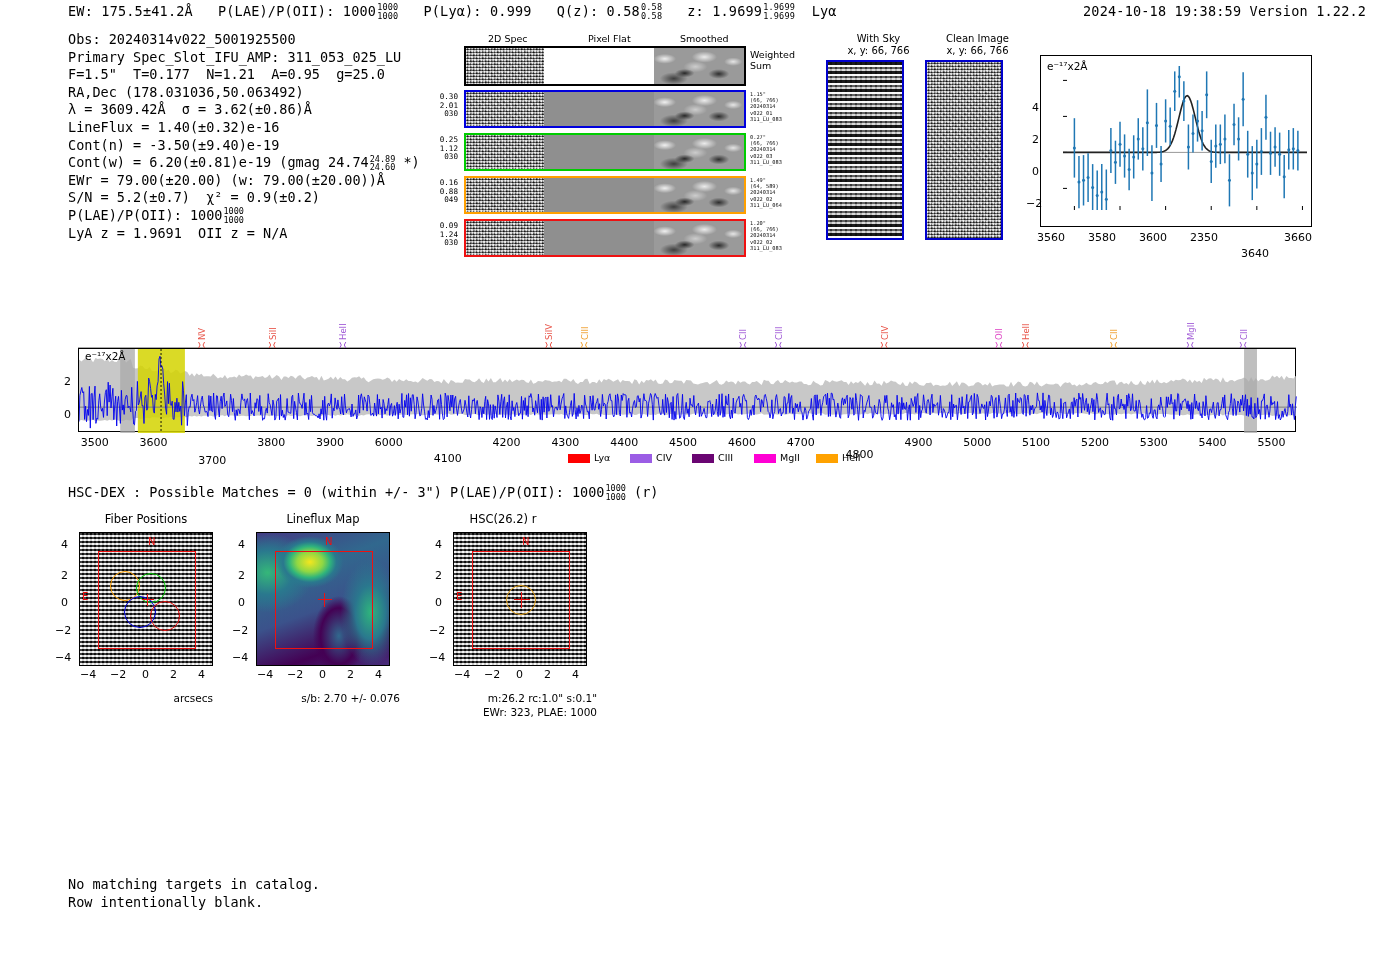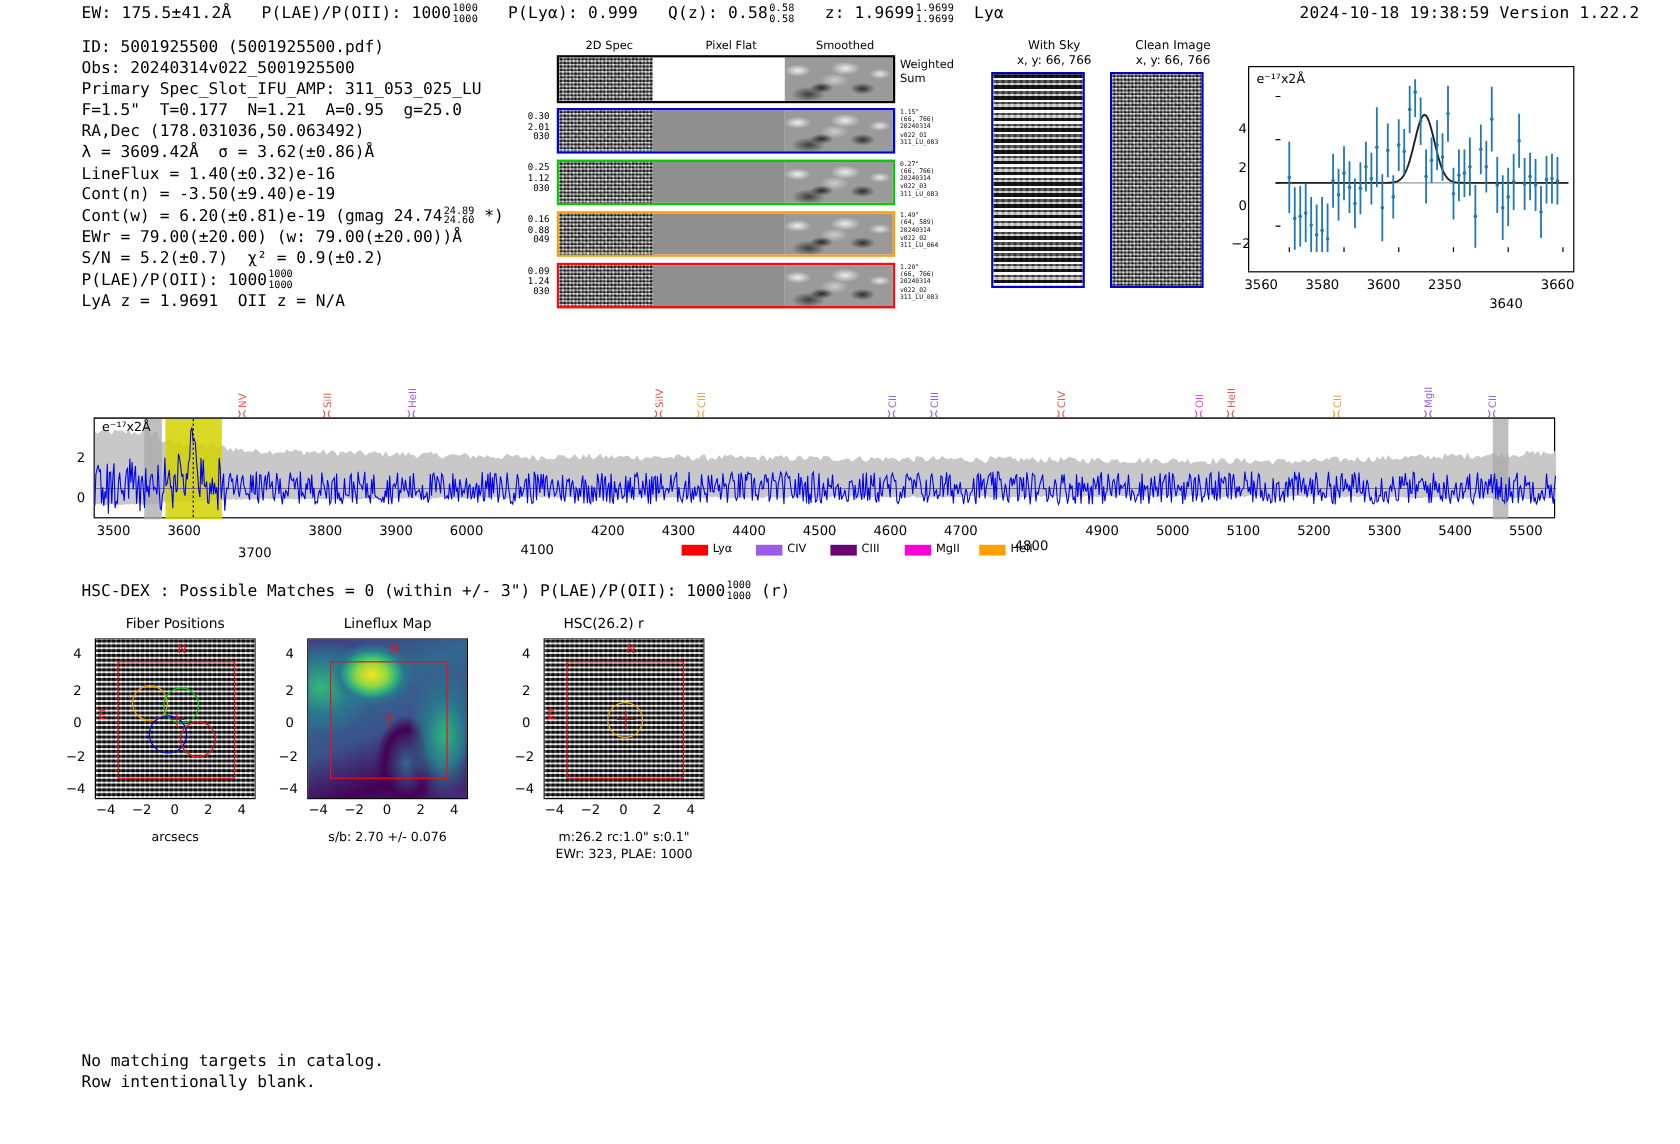--- a/index.html
+++ b/index.html
@@ -94,40 +94,39 @@
       radial-gradient(ellipse 46px 40px at 8% 30%,#35b779 0%,#2a788e 55%,rgba(42,120,142,0) 100%),
       radial-gradient(ellipse 30px 54px at 86% 60%,#2fb47c 0%,#2a788e 50%,rgba(42,120,142,0) 100%),
       radial-gradient(ellipse 26px 40px at 62% 78%,#31688e 0%,#440154 70%,rgba(68,1,84,0) 100%),
       linear-gradient(160deg,#443983 0%,#31688e 30%,#3b528b 55%,#440154 80%,#472d7b 100%);
   }
   .redbox{position:absolute;box-sizing:border-box;border:1.2px solid #ee1111;}
   .circ{position:absolute;box-sizing:border-box;border-radius:50%;background:transparent;}
   .cross-h{position:absolute;height:1.2px;}
   .cross-v{position:absolute;width:1.2px;}
   .ncompass{position:absolute;color:#ee1111;font-size:10px;}
-  .caption{position:absolute;font-size:10.5px;text-align:center;line-height:13px;}
+  .caption{position:absolute;font-size:10.5px;text-align:right;line-height:13px;}
 
   #footer{left:68px;top:876px;font-size:13.5px;line-height:17.6px;}
   #footer div{white-space:pre;}
 </style>
 </head>
 <body>
 
 <div class="abs mono nowrap" id="header-line">
   <span>EW: 175.5±41.2Å</span>&nbsp;&nbsp;
   <span>P(LAE)/P(OII): 1000</span><span class="frac"><span>1000</span><br><span>1000</span></span>&nbsp;&nbsp;
   <span>P(Lyα): 0.999</span>&nbsp;&nbsp;
   <span>Q(z): 0.58</span><span class="frac"><span>0.58</span><br><span>0.58</span></span>&nbsp;&nbsp;
   <span>z: 1.9699</span><span class="frac"><span>1.9699</span><br><span>1.9699</span></span>&nbsp;
   <span>Lyα</span>
 </div>
 <div class="abs mono nowrap" id="timestamp">2024-10-18 19:38:59  Version 1.22.2</div>
 
 <div class="abs mono" id="info-block">
-  <div>ID: 5001925500 (5001925500.pdf)</div>
   <div>Obs: 20240314v022_5001925500</div>
   <div>Primary Spec_Slot_IFU_AMP: 311_053_025_LU</div>
   <div>F=1.5"  T=0.177  N=1.21  A=0.95  g=25.0</div>
   <div>RA,Dec (178.031036,50.063492)</div>
   <div>λ = 3609.42Å  σ = 3.62(±0.86)Å</div>
   <div>LineFlux = 1.40(±0.32)e-16</div>
   <div>Cont(n) = -3.50(±9.40)e-19</div>
   <div><span>Cont(w) = 6.20(±0.81)e-19 (gmag 24.74</span><span class="frac"><span>24.89</span><br><span>24.60</span></span> <span>*)</span></div>
   <div>EWr = 79.00(±20.00) (w: 79.00(±20.00))Å</div>
   <div>S/N = 5.2(±0.7)  χ² = 0.9(±0.2)</div>

